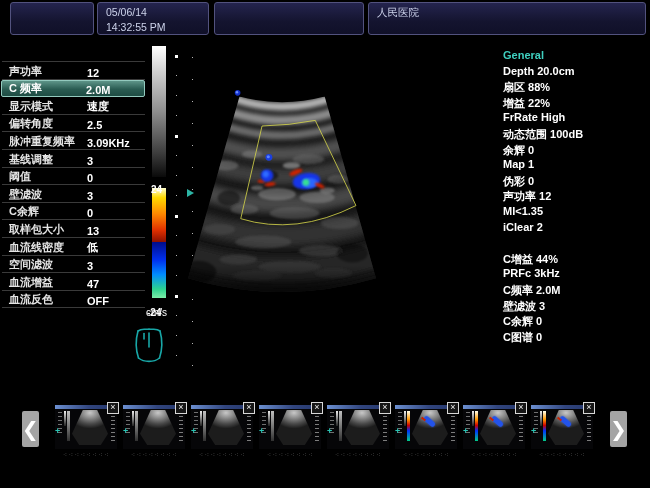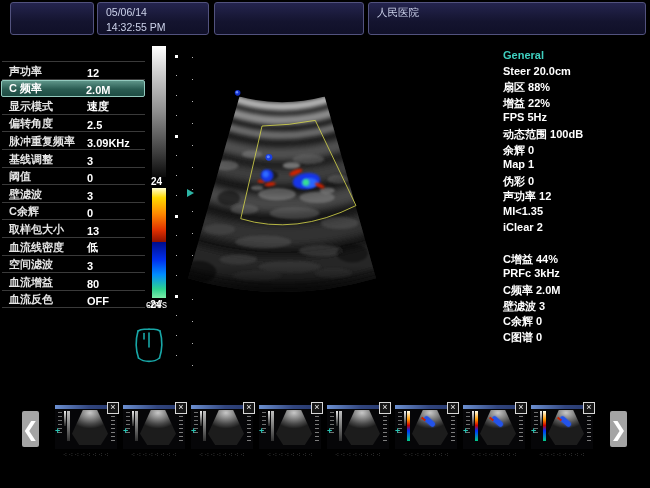--- a/index.html
+++ b/index.html
@@ -21,21 +21,21 @@
   .srow:first-child{border-top:1px solid #3a3a3a;}
   .slabel{flex:1;white-space:nowrap;letter-spacing:0px;}
   .sval{width:55px;color:#fff;}
   .srow.hl{background:linear-gradient(180deg,#5d9488 0%,#2a5c52 55%,#1e4c43 100%);
            border:1px solid #93cabe;border-radius:2px;height:15.6px;margin:0 0 0 -1px;color:#fff;}
   
   .bar{position:absolute;width:14px;}
   #graybar{left:152px;top:46px;height:131px;background:linear-gradient(180deg,#ffffff 0%,#cfcfcf 20%,#8e8e8e 50%,#3c3c3c 82%,#0a0a0a 100%);}
   #warmbar{left:152px;top:188px;height:54px;background:linear-gradient(180deg,#ffffcf 0%,#ffd900 18%,#ff8800 48%,#e03000 78%,#8a1000 100%);}
   #coolbar{left:152px;top:242px;height:56px;background:linear-gradient(180deg,#000c8a 0%,#0030ee 32%,#008cff 58%,#2cd290 84%,#7ceea8 100%);}
-  .scale-label{position:absolute;color:#fff;font-size:10px;font-weight:bold;}
+  .scale-label{position:absolute;color:#fff;font-size:10px;font-weight:bold;margin-top:8px;}
   #scale-top{left:151px;top:176px;}
   #scale-bottom{left:147px;top:299px;}
   #scale-unit{left:146px;top:299px;font-weight:normal;font-size:10px;}
   
   .dotB{position:absolute;width:3px;height:3px;background:#fff;}
   .dotS{position:absolute;width:1px;height:1px;background:#b5b5b5;}
   #focus-arrow{position:absolute;left:187px;top:189px;width:0;height:0;
     border-left:7px solid #2cb5a5;border-top:4px solid transparent;border-bottom:4px solid transparent;}
   
   #rpanel{position:absolute;left:503px;top:49px;width:145px;color:#fff;
@@ -135,21 +135,21 @@
       <div class="srow">
         <span class="slabel">血流线密度</span>
         <span class="sval">低</span>
       </div>
       <div class="srow">
         <span class="slabel">空间滤波</span>
         <span class="sval">3</span>
       </div>
       <div class="srow">
         <span class="slabel">血流增益</span>
-        <span class="sval">80</span>
+        <span class="sval">47</span>
       </div>
       <div class="srow">
         <span class="slabel">血流反色</span>
         <span class="sval">OFF</span>
       </div>
     </div>
 
   <div id="graybar" class="bar"></div>
   <div id="warmbar" class="bar"></div>
   <div id="coolbar" class="bar"></div>
@@ -281,24 +281,24 @@
     </g>
     <g>
       <circle cx="319" cy="147" r="5.5" fill="#1b3fe0"></circle>
         <circle cx="318" cy="146" r="2.5" fill="#5a84ff"></circle>
     </g>
   </svg>
 
   <div id="rpanel">
     <div id="rpanel-title">General</div>
     <div id="rpanel-lines">
-        <div class="rline">Steer 20.0cm</div>
+        <div class="rline">Depth 20.0cm</div>
         <div class="rline">扇区 88%</div>
         <div class="rline">增益 22%</div>
-        <div class="rline">FPS 5Hz</div>
+        <div class="rline">FrRate High</div>
         <div class="rline">动态范围 100dB</div>
         <div class="rline">余辉 0</div>
         <div class="rline">Map 1</div>
         <div class="rline">伪彩 0</div>
         <div class="rline">声功率 12</div>
         <div class="rline">MI&lt;1.35</div>
         <div class="rline">iClear 2</div>
         <div class="rline"></div>
         <div class="rline">C增益 44%</div>
         <div class="rline">PRFc 3kHz</div>

